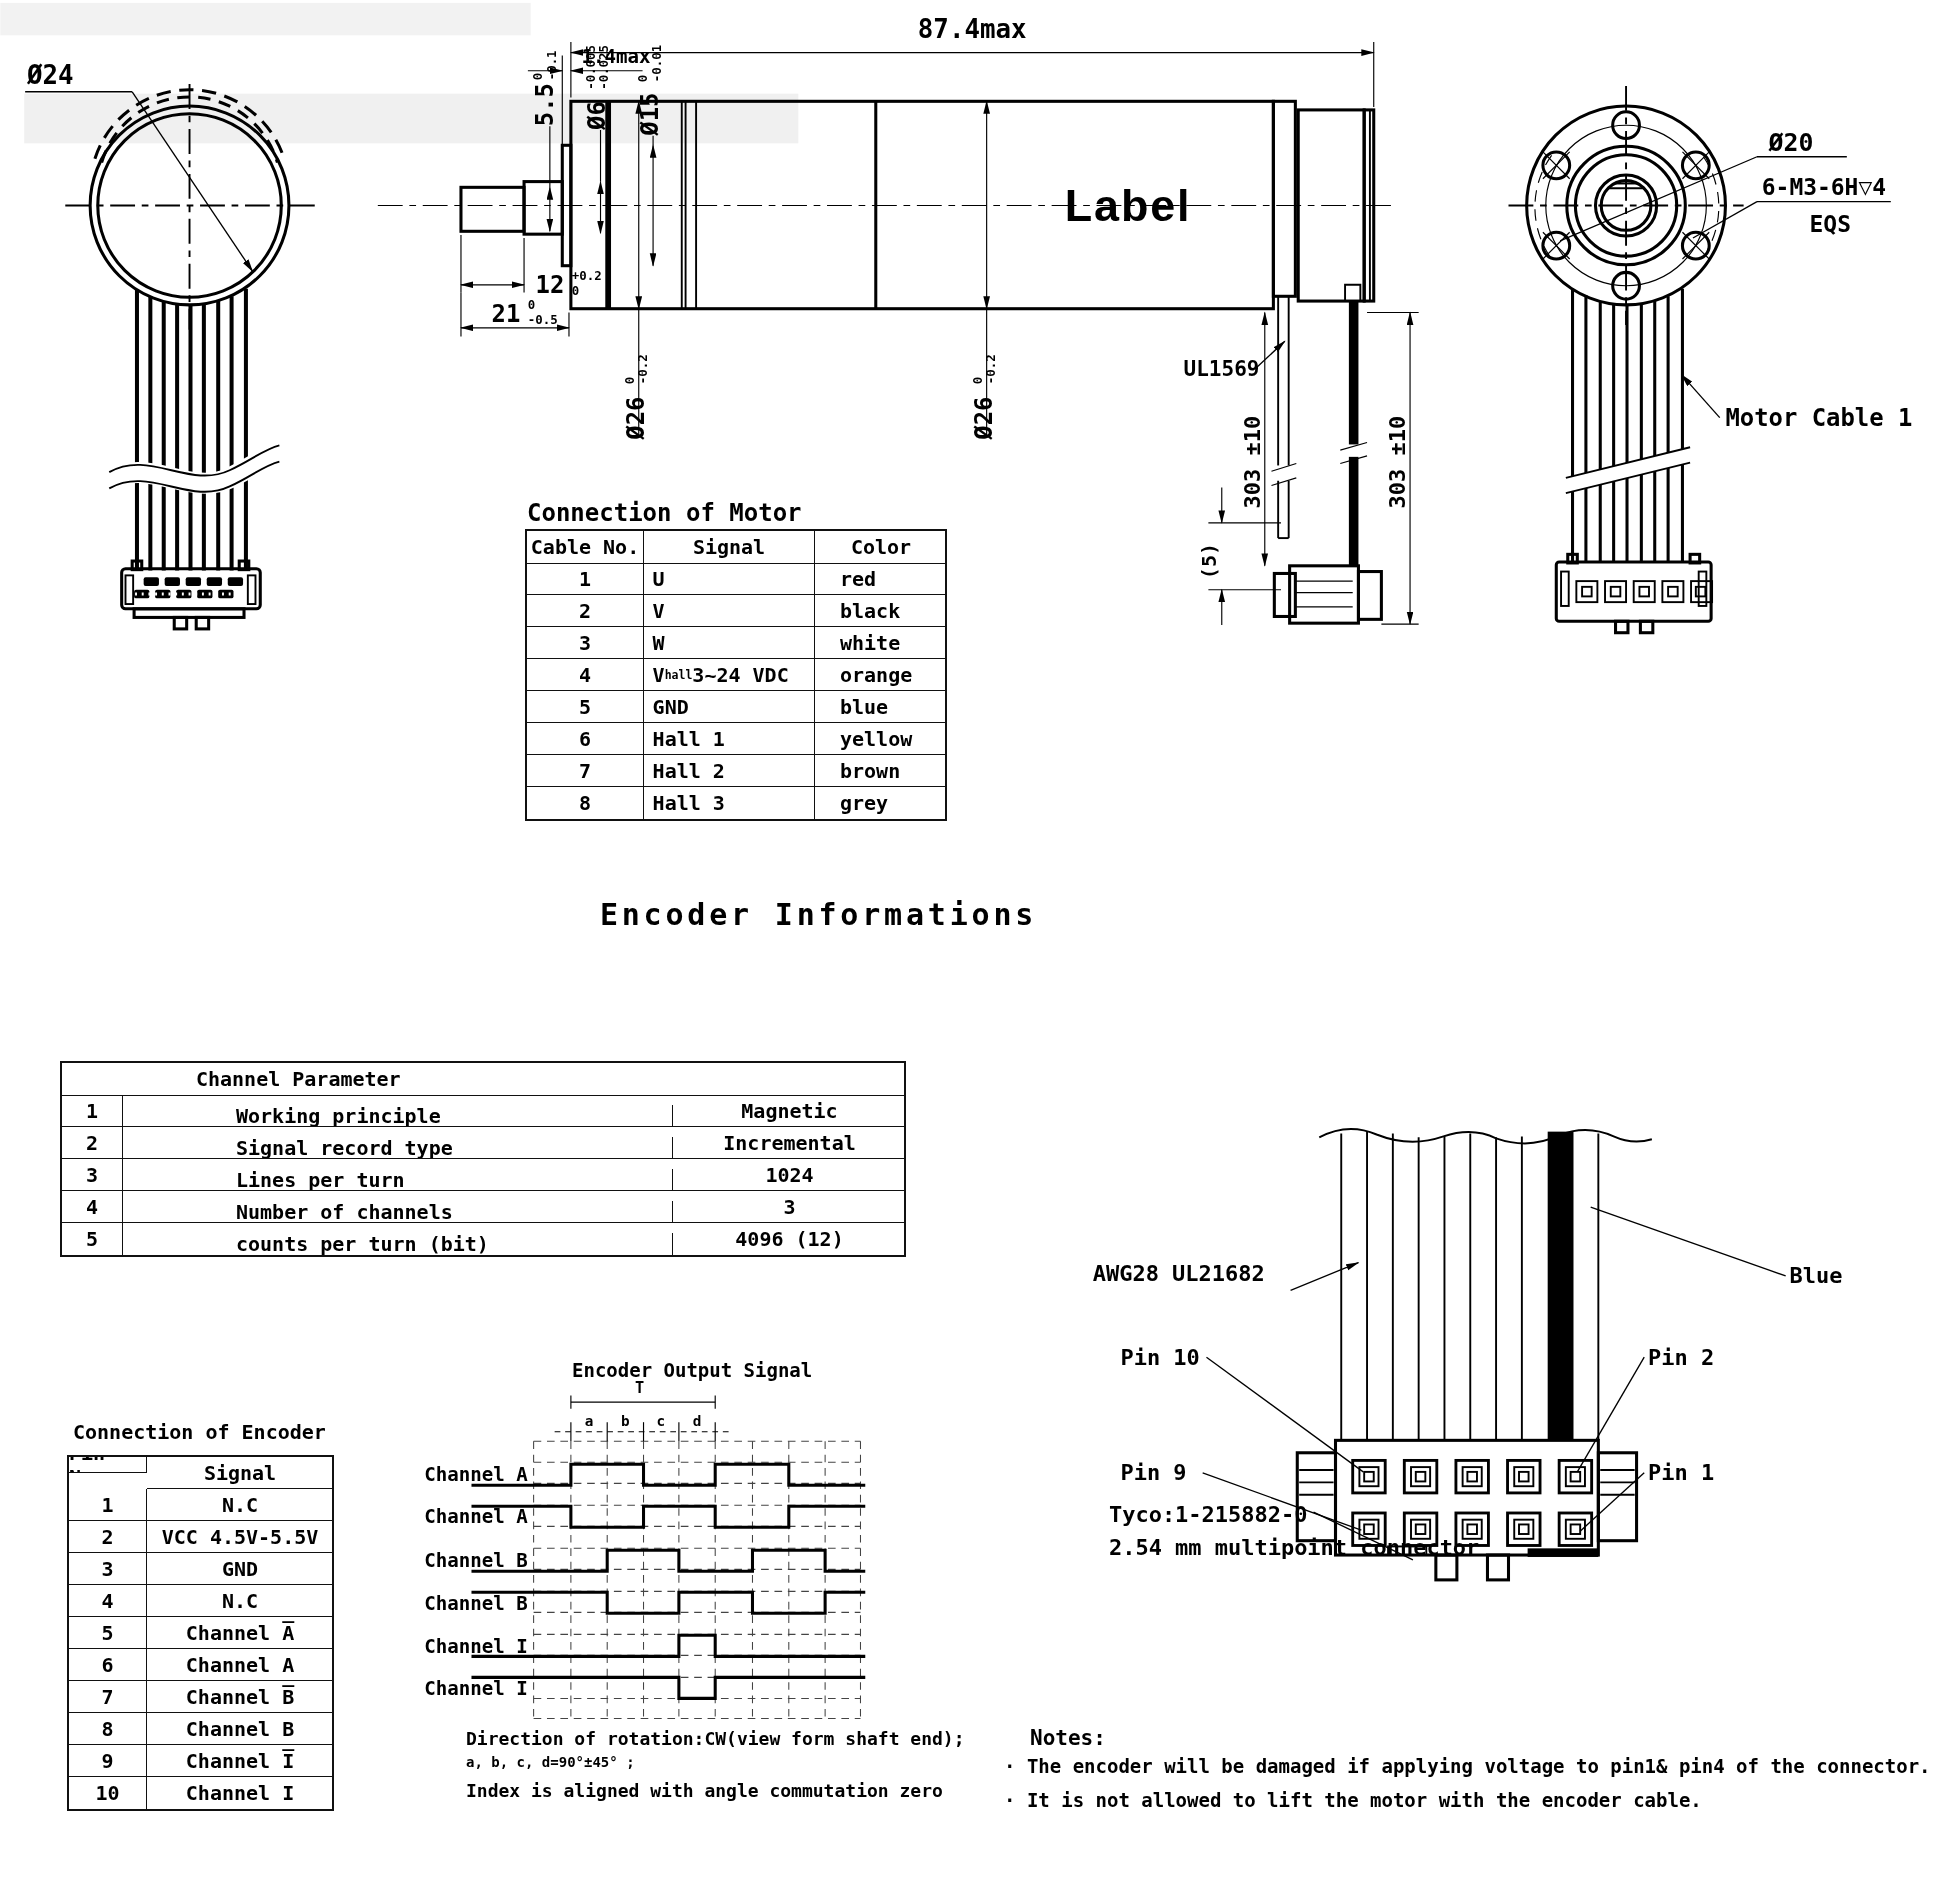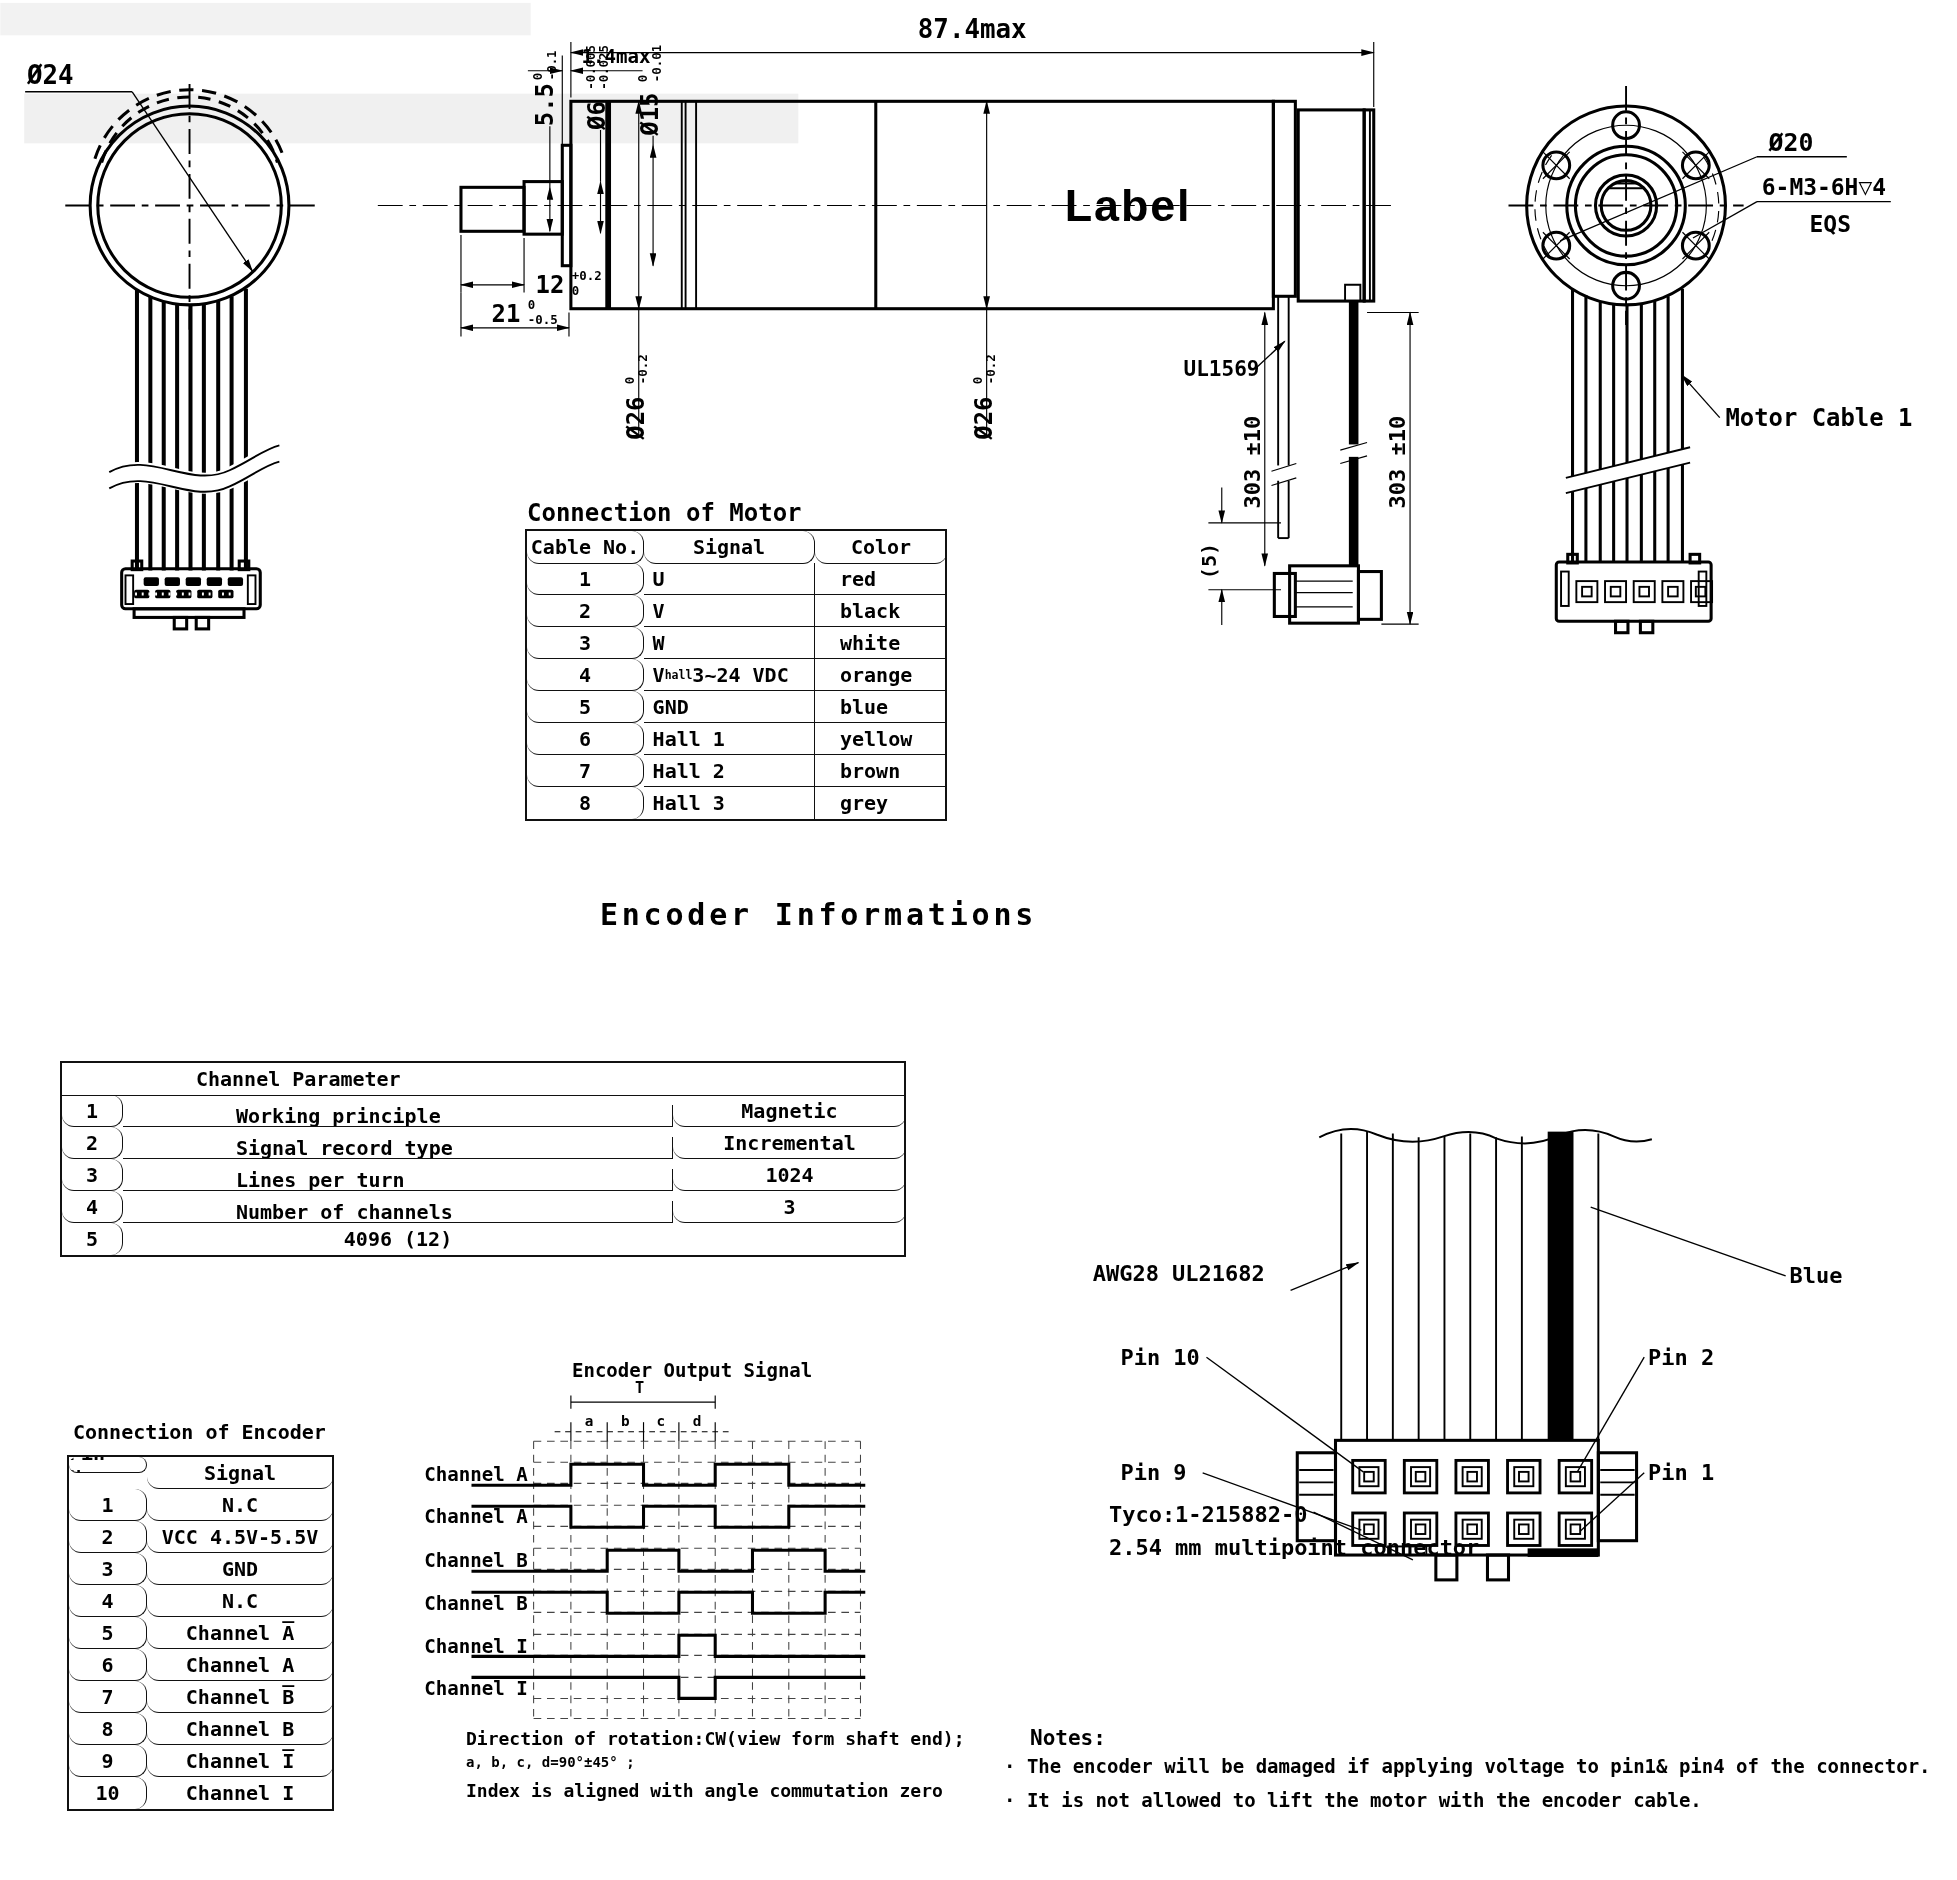--- a/index.html
+++ b/index.html
@@ -7,21 +7,21 @@
         font-family:"DejaVu Sans Mono", monospace;color:#000;}
   svg{position:absolute;left:0;top:0;}
   .t{position:absolute;white-space:nowrap;}
   .ttl{font-weight:700;}
   
   .tbl{position:absolute;display:grid;border:2.4px solid #111;box-sizing:border-box;background:#fff;}
   .tbl .c{border-right:1.5px solid #111;border-bottom:1.5px solid #111;display:flex;align-items:center;
           font-weight:700;font-size:20px;box-sizing:border-box;overflow:hidden;}
   .tbl .c.last{border-right:none;}
   .tbl .c.bot{border-bottom:none;}
-  .cen{justify-content:center;border-radius:12px;}
+  .cen{justify-content:center;}
   .lft8{padding-left:8.6px;}
   .lft24{padding-left:25px;}
   .lft118{padding-left:113px;margin-top:10px;}
   sub{font-size:11.5px;}
   
   text{fill:#000;font-family:"DejaVu Sans Mono",monospace;font-weight:700;}
   .dimtx{font-size:25px;}
   .toltx{font-size:13px;}
   .lbl{font-family:"Liberation Sans",sans-serif;font-weight:600;font-size:47px;letter-spacing:2px;}
   .ldr{stroke:#000;stroke-width:1.4;fill:none;}
@@ -533,20 +533,21 @@
 
   <div class="c cen">3</div>
   <div class="c lft118">Lines per turn</div>
   <div class="c cen last">1024</div>
 
   <div class="c cen">4</div>
   <div class="c lft118">Number of channels</div>
   <div class="c cen last">3</div>
 
   <div class="c cen bot">5</div>
+  <div class="c lft118 bot">counts per turn (bit)</div>
   <div class="c cen last bot">4096 (12)</div>
 </div>
 
 <div class="tbl" style="left:67px;top:1455px;width:267px;grid-template-columns:78px 186px;grid-auto-rows:32px;">
   <div class="c cen" style="height:16px;">Pin No.</div>
   <div class="c cen last" style="height:32px;">Signal</div>
 
   <div class="c cen">1</div>
   <div class="c cen last">N.C</div>
   <div class="c cen">2</div>

